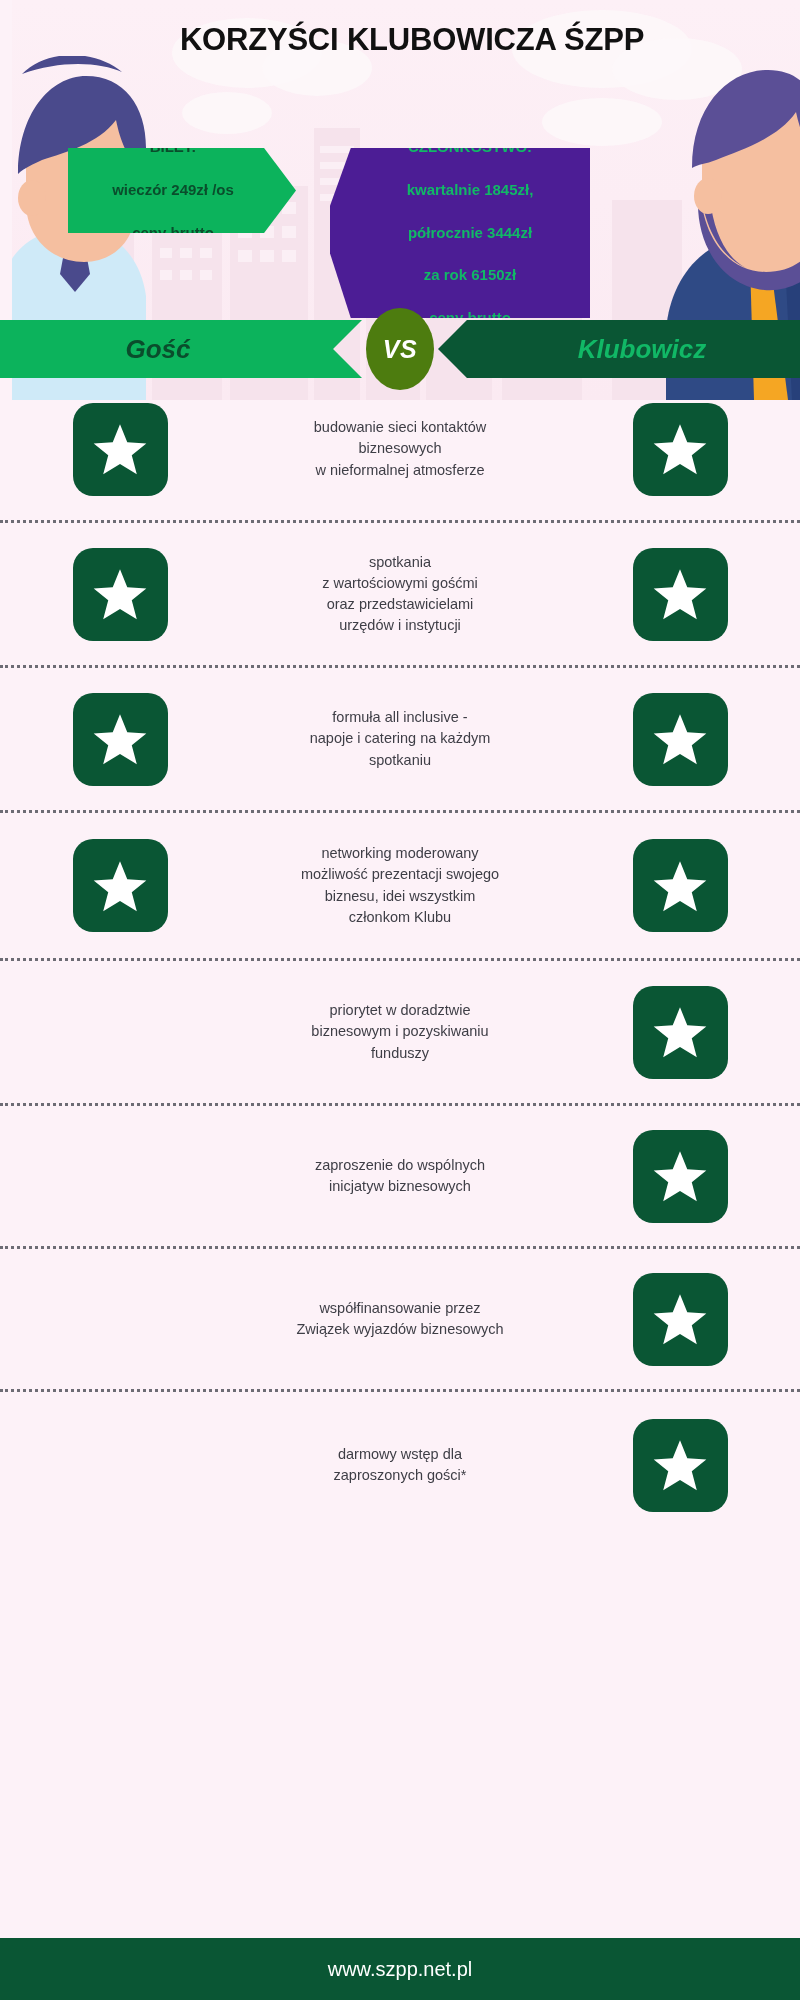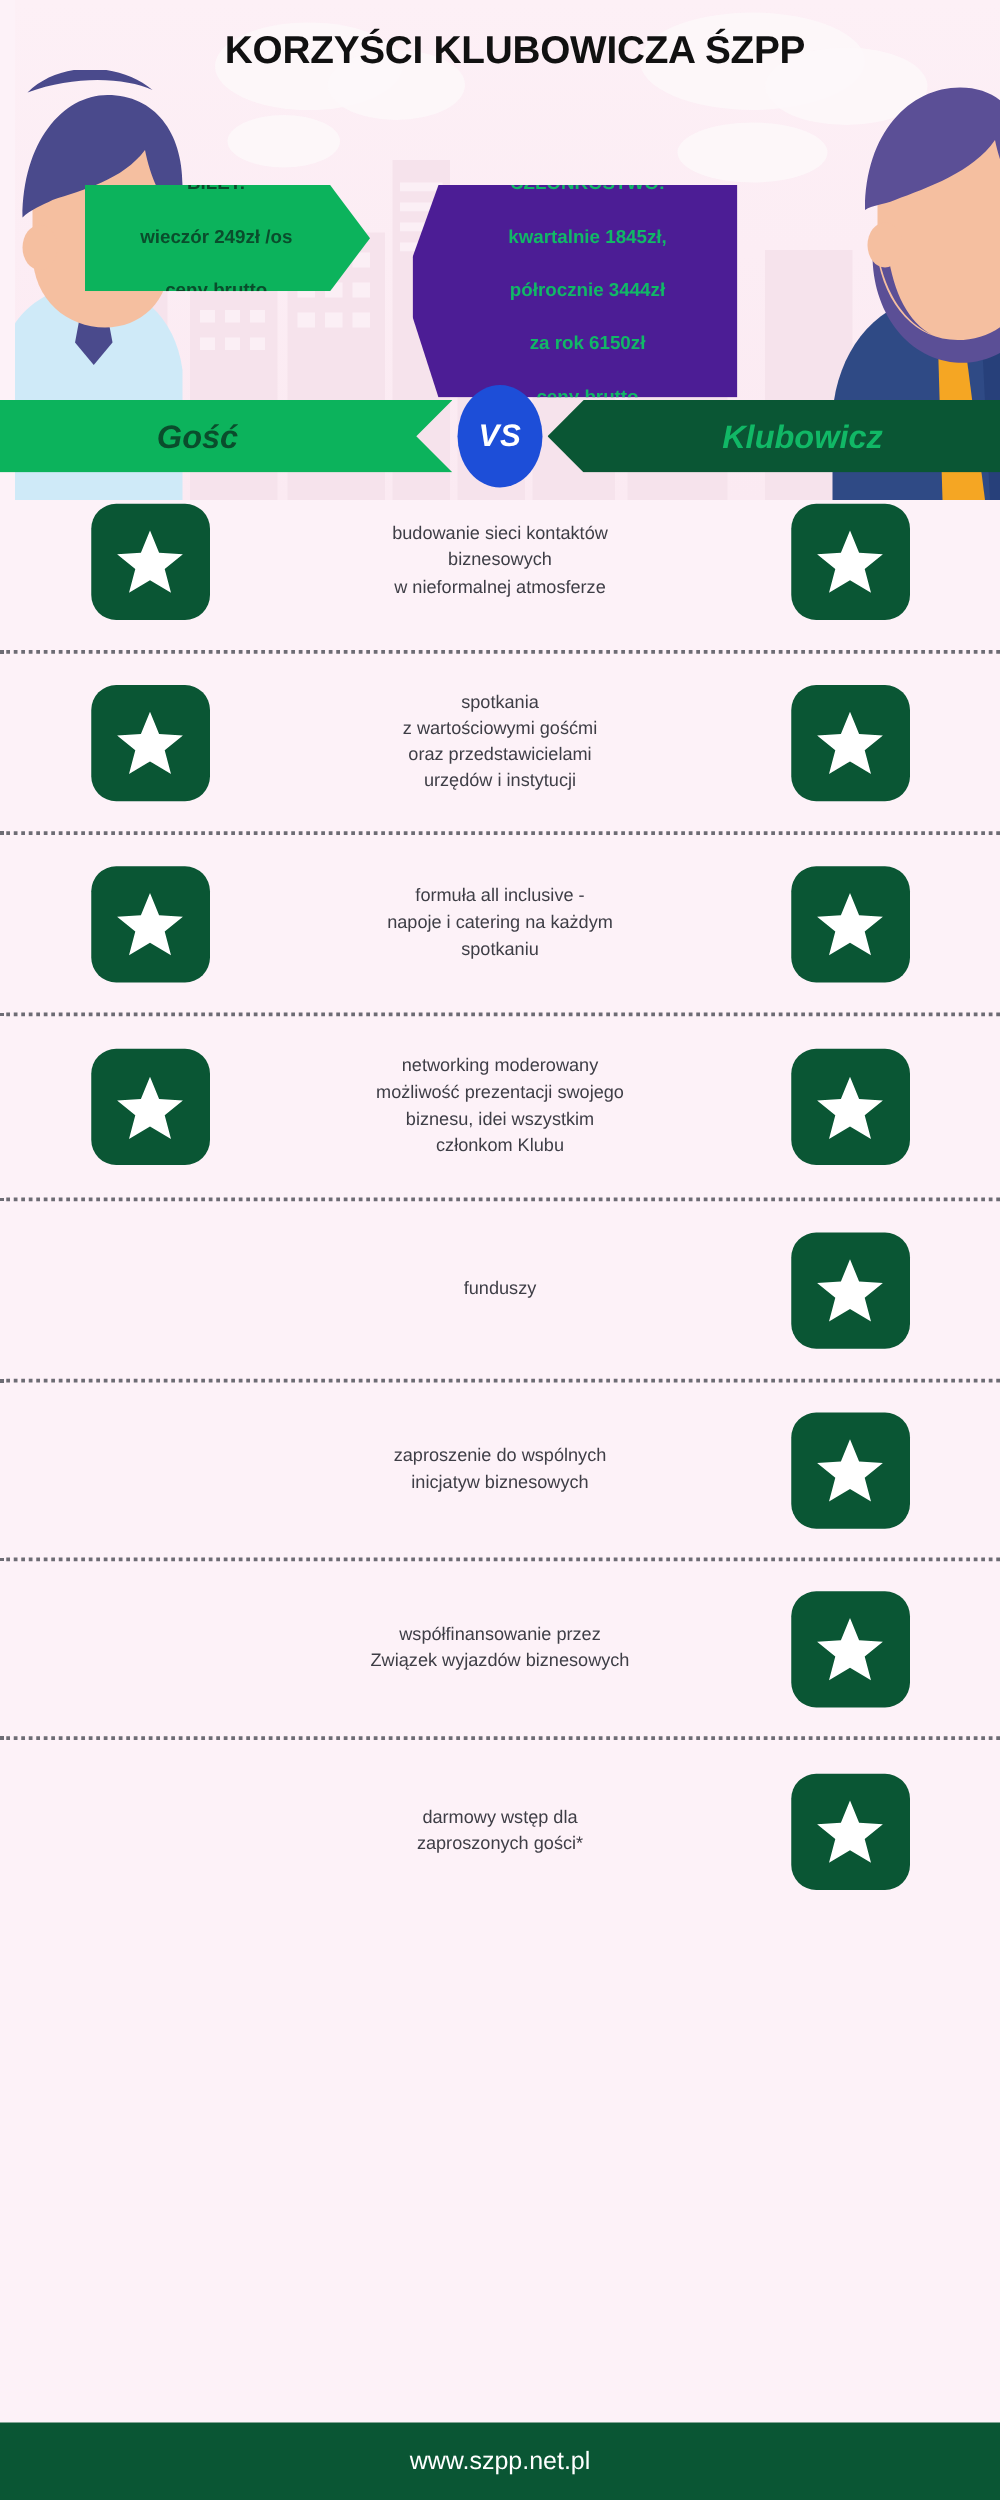--- a/index.html
+++ b/index.html
@@ -73,21 +73,21 @@
   .vs-right {
     position: absolute; left: 438px; top: 0; width: 362px; height: 58px;
     background: #0a5634;
     clip-path: polygon(8% 0, 100% 0, 100% 100%, 8% 100%, 0 50%);
     display: flex; align-items: center; justify-content: center;
     padding-left: 46px;
     color: #11b866; font-size: 26px; font-weight: bold;
   }
   .vs-circle {
     position: absolute; left: 366px; top: -12px; width: 68px; height: 82px;
-    background: #1d4ed8; border-radius: 50%;
+    background: #4d7c0f; border-radius: 50%;
     display: flex; align-items: center; justify-content: center;
     color: #ffffff; font-size: 25px; font-weight: bold; letter-spacing: .5px;
   }
 
   
   .rows { position: absolute; left: 0; top: 378px; width: 651px; }
   .row {
     position: relative; width: 800px;
     display: flex; align-items: center;
   }
@@ -321,20 +321,22 @@
             <svg viewBox="0 0 100 100" xmlns="http://www.w3.org/2000/svg">
               <path d="M50 6 L63 38 L97 40 L71 61 L80 95 L50 77 L20 95 L29 61 L3 40 L37 38 Z" fill="#ffffff"></path>
             </svg>
           </div>
         </div>
       </div>
       <div class="divider"></div>
       <div class="row" style="height: 142px;">
         <div class="cell-icon left"></div>
         <div class="cell-text">
+          <div>priorytet w doradztwie</div>
+          <div>biznesowym i pozyskiwaniu</div>
           <div>funduszy</div>
         </div>
         <div class="cell-icon right">
           <div class="badge">
             <svg viewBox="0 0 100 100" xmlns="http://www.w3.org/2000/svg">
               <path d="M50 6 L63 38 L97 40 L71 61 L80 95 L50 77 L20 95 L29 61 L3 40 L37 38 Z" fill="#ffffff"></path>
             </svg>
           </div>
         </div>
       </div>

